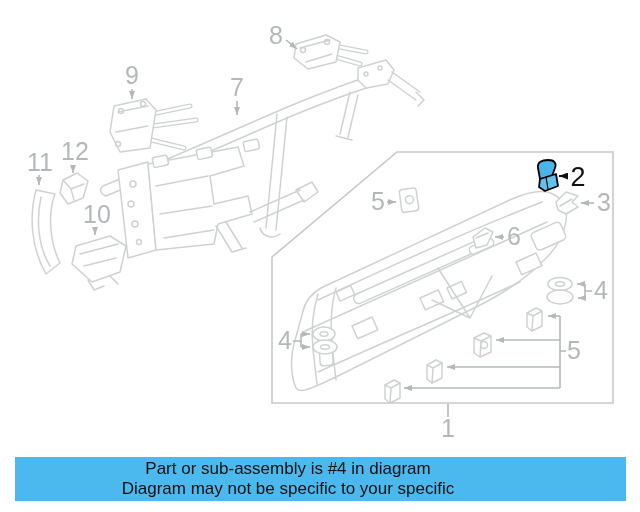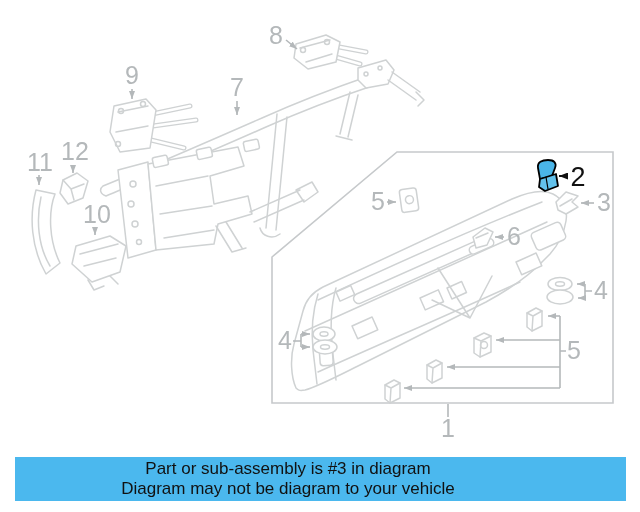--- a/index.html
+++ b/index.html
@@ -200,18 +200,18 @@
       <path class="hl" d="M538,168 C537,162 542,160 548,160 C554,160 557,163 555,168 L552,176 L540,179 Z" fill="#4ab5e8"></path>
       <path class="hl" d="M540,179 L556,174 L558,186 L545,191 L539,187 Z" fill="#63c2ec"></path>
       <path d="M546,177 L548,189" stroke="#000000" stroke-width="1.2" fill="none"></path>
       <path d="M568,176 L559,176" stroke="#111111" stroke-width="2" marker-end="url(#ab)"></path>
       <text class="callout-text-dark" x="578" y="186" text-anchor="middle">2</text>
     </g>
   </svg>
 
   <div class="banner">
     <div class="banner-text">
-      <div>Part or sub-assembly is #3 in diagram</div>
-      <div>Diagram may not be diagram to your vehicle</div>
+      <div>Part or sub-assembly is #4 in diagram</div>
+      <div>Diagram may not be specific to your specific</div>
     </div>
   </div>
 
 </div>
 
 </body></html>

